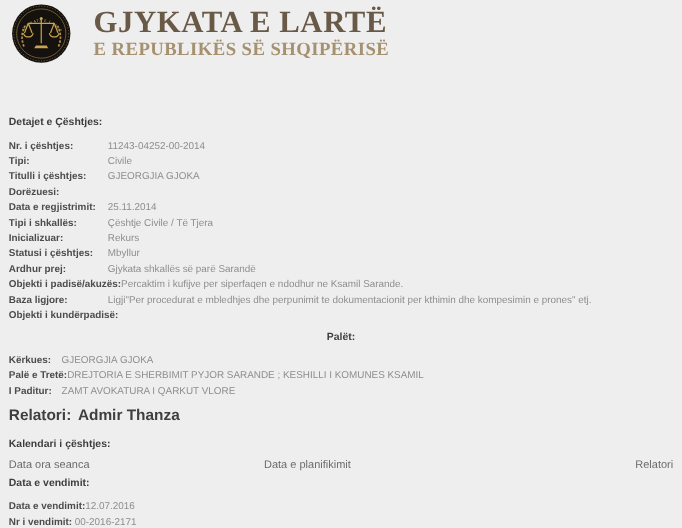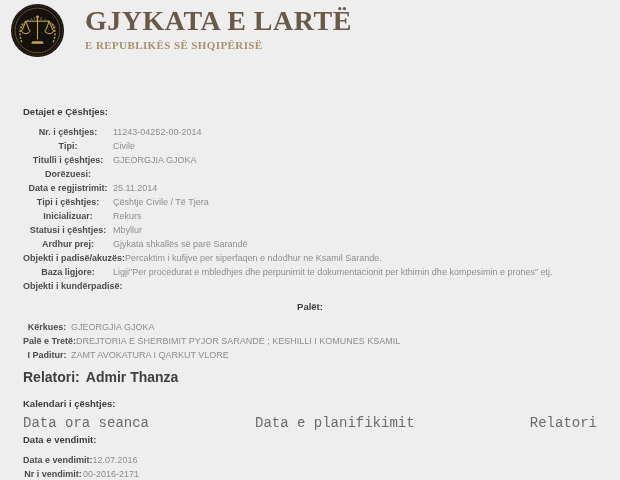--- a/index.html
+++ b/index.html
@@ -10,45 +10,45 @@
     overflow:hidden;
   }
   .header { position:relative; height:62px; }
   .seal { position:absolute; left:10px; top:3px; width:55px; height:55px; }
   .titles { position:absolute; left:85px; top:5px; font-family:"Liberation Serif", serif; }
   .site-title {
     font-size:28px; font-weight:bold; color:#695a48;
     letter-spacing:0.5px; line-height:31px; white-space:nowrap;
   }
   .site-subtitle {
-    font-size:11px; font-weight:bold; color:#a5916f;
+    font-size:17px; font-weight:bold; color:#a5916f;
     letter-spacing:0.4px; line-height:18px; white-space:nowrap;
   }
-  .content { padding:0 23px; font-size:9px; color:#8e8e8e;margin-top:44px; }
+  .content { padding:0 8px; font-size:9px; color:#8e8e8e;margin-top:44px; }
   .section-heading {
     font-size:9.5px; font-weight:bold; color:#3d3d3d; line-height:12px;
   }
   .mt-first { margin-top:24px; }
   .mt-sec   { margin-top:8px;text-align:center; }
   .mt-cal   { margin-top:14px; }
   .mt-dec   { margin-top:5px; }
   .rowlist { margin-top:7px; }
-  .row { display:flex; height:14px; line-height:14px;text-align:center; }
+  .row { display:flex; height:14px; line-height:14px; }
   .row .lbl { flex:0 0 90px; font-weight:bold; color:#4c4c4c; white-space:nowrap; }
   .row .val { color:#8e8e8e; white-space:nowrap; }
   .parties .row .lbl { flex-basis:48px; }
   .decision .row .lbl { flex-basis:60px; }
   .relator-line {
     margin-top:9px; font-size:14px; line-height:13px;
     font-weight:bold; color:#3f3f3f;
   }
   .relator-line .name { margin-left:6px; }
   .calendar-header {
     display:grid; grid-template-columns:232px 1fr auto;
-    margin-top:7px; font-size:14px; color:#6b6b6b; line-height:12px;font-family:Liberation Mono, monospace;
+    margin-top:7px; font-size:10px; color:#6b6b6b; line-height:12px;
   }
   .calendar-header .col-right { }
 </style>
 </head>
 <body>
 
 <div class="header">
   <svg class="seal" viewBox="0 0 56 56" aria-hidden="true">
     <defs>
       <path id="arcTop" d="M9,32 A19.5,19.5 0 0 1 47,32" fill="none"></path>
@@ -99,21 +99,21 @@
         <span class="val">GJEORGJIA GJOKA</span>
       </div>
     <div class="row">
         <span class="lbl">Dorëzuesi:</span>
       </div>
     <div class="row">
         <span class="lbl">Data e regjistrimit:</span>
         <span class="val">25.11.2014</span>
       </div>
     <div class="row">
-        <span class="lbl">Tipi i çështjes:</span>
+        <span class="lbl">Tipi i shkallës:</span>
         <span class="val">Çështje Civile / Të Tjera</span>
       </div>
     <div class="row">
         <span class="lbl">Inicializuar:</span>
         <span class="val">Rekurs</span>
       </div>
     <div class="row">
         <span class="lbl">Statusi i çështjes:</span>
         <span class="val">Mbyllur</span>
       </div>

